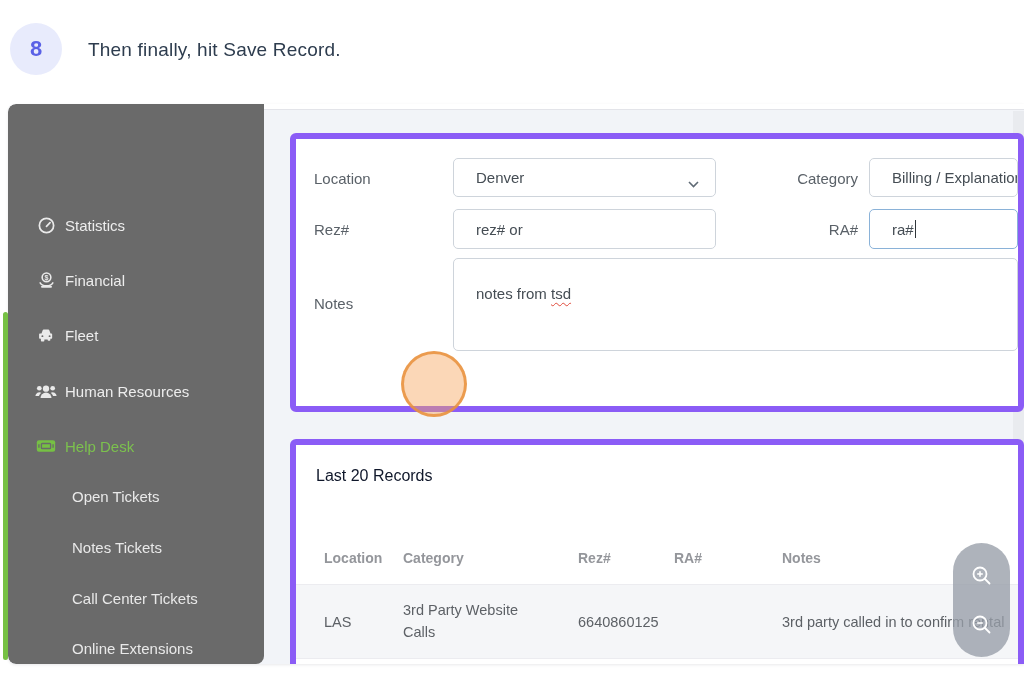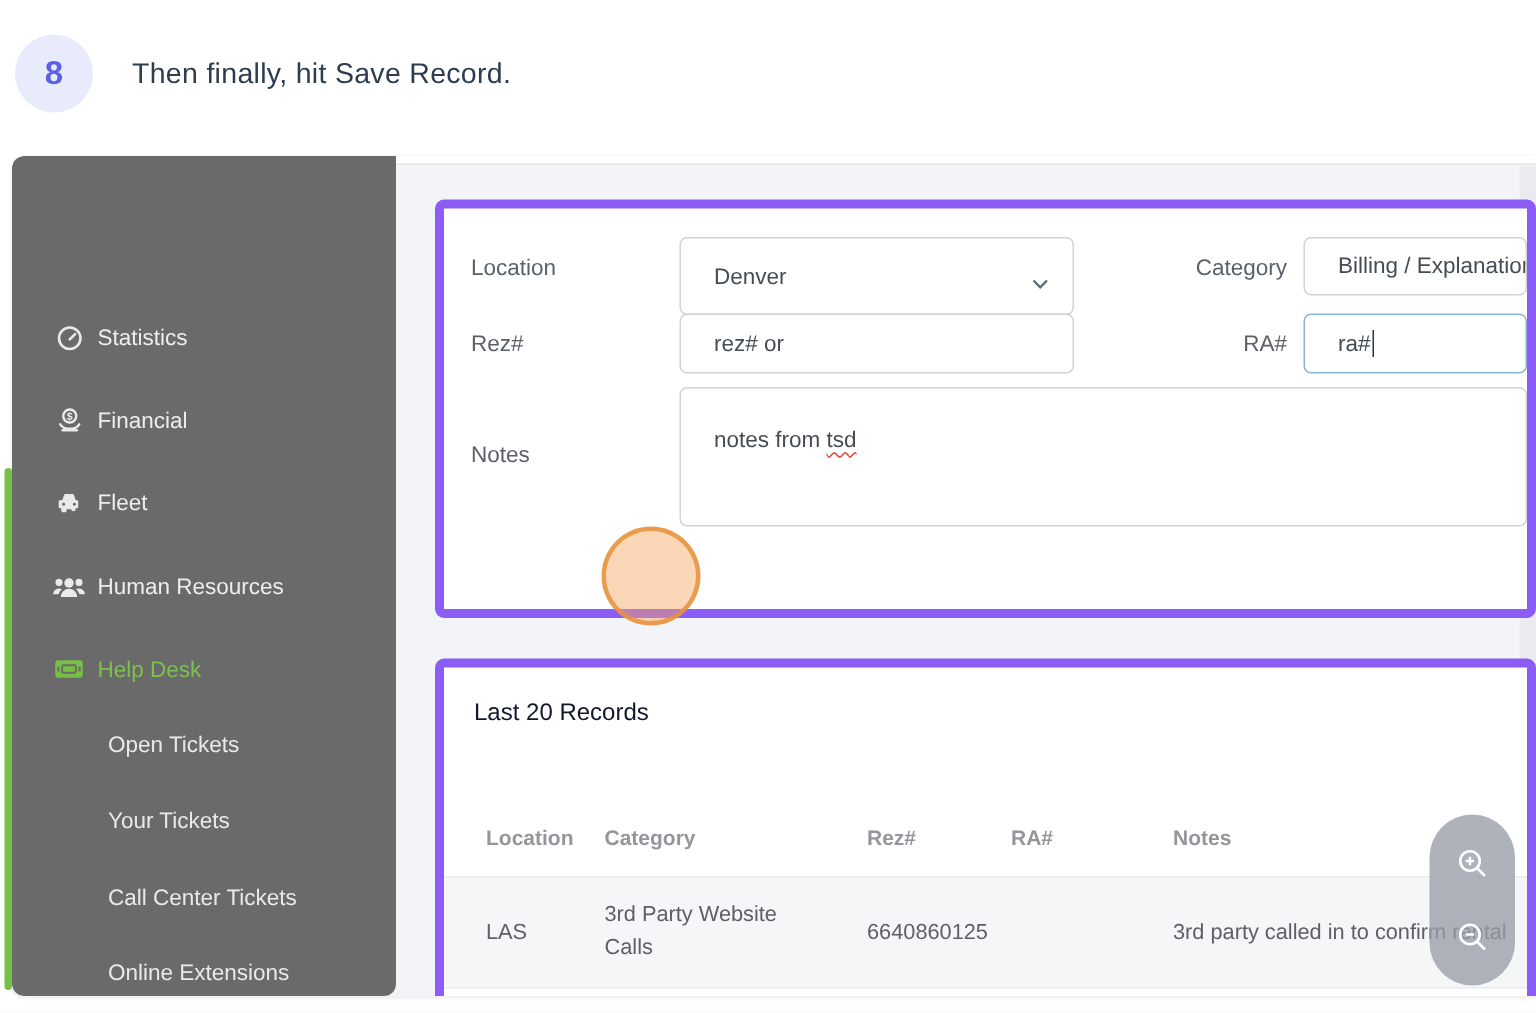--- a/index.html
+++ b/index.html
@@ -174,38 +174,38 @@
             <line x1="20.5" y1="7" x2="20.5" y2="11" stroke="#6a6a6a" stroke-width="1.6"></line>
           </svg>
       </span>
       <span class="s-label">Help Desk</span>
     </div>
 
     <div class="side-sub" style="top:281px; top:377px">
       <span class="s-label">Open Tickets</span>
     </div>
     <div class="side-sub" style="top:428px">
-      <span class="s-label">Your Tickets</span>
+      <span class="s-label">Notes Tickets</span>
     </div>
     <div class="side-sub" style="top:479px">
       <span class="s-label">Call Center Tickets</span>
     </div>
     <div class="side-sub" style="top:529px">
       <span class="s-label">Online Extensions</span>
     </div>
 
   </nav>
 
   <div class="topbar-strip"></div>
   <div class="scroll-strip"></div>
 
   <section class="card card1">
 
     <span class="f-label" style="left:18px; top:31px">Location</span>
-    <div class="sel" style="left:157px; top:19px; width:263px; height:52px">
+    <div class="sel" style="left:157px; top:19px; width:263px; height:39px">
       <span>Denver</span>
       <span class="chev">
         <svg width="11" height="7" viewBox="0 0 11 7">
             <polyline points="1,1 5.5,5.5 10,1" fill="none" stroke="#5f6a75" stroke-width="1.6"></polyline>
           </svg>
       </span>
     </div>
 
     <span class="f-label right" style="left:430px; top:31px; width:132px">Category</span>
     <div class="sel" style="left:573px; top:19px; width:149px; height:39px">

